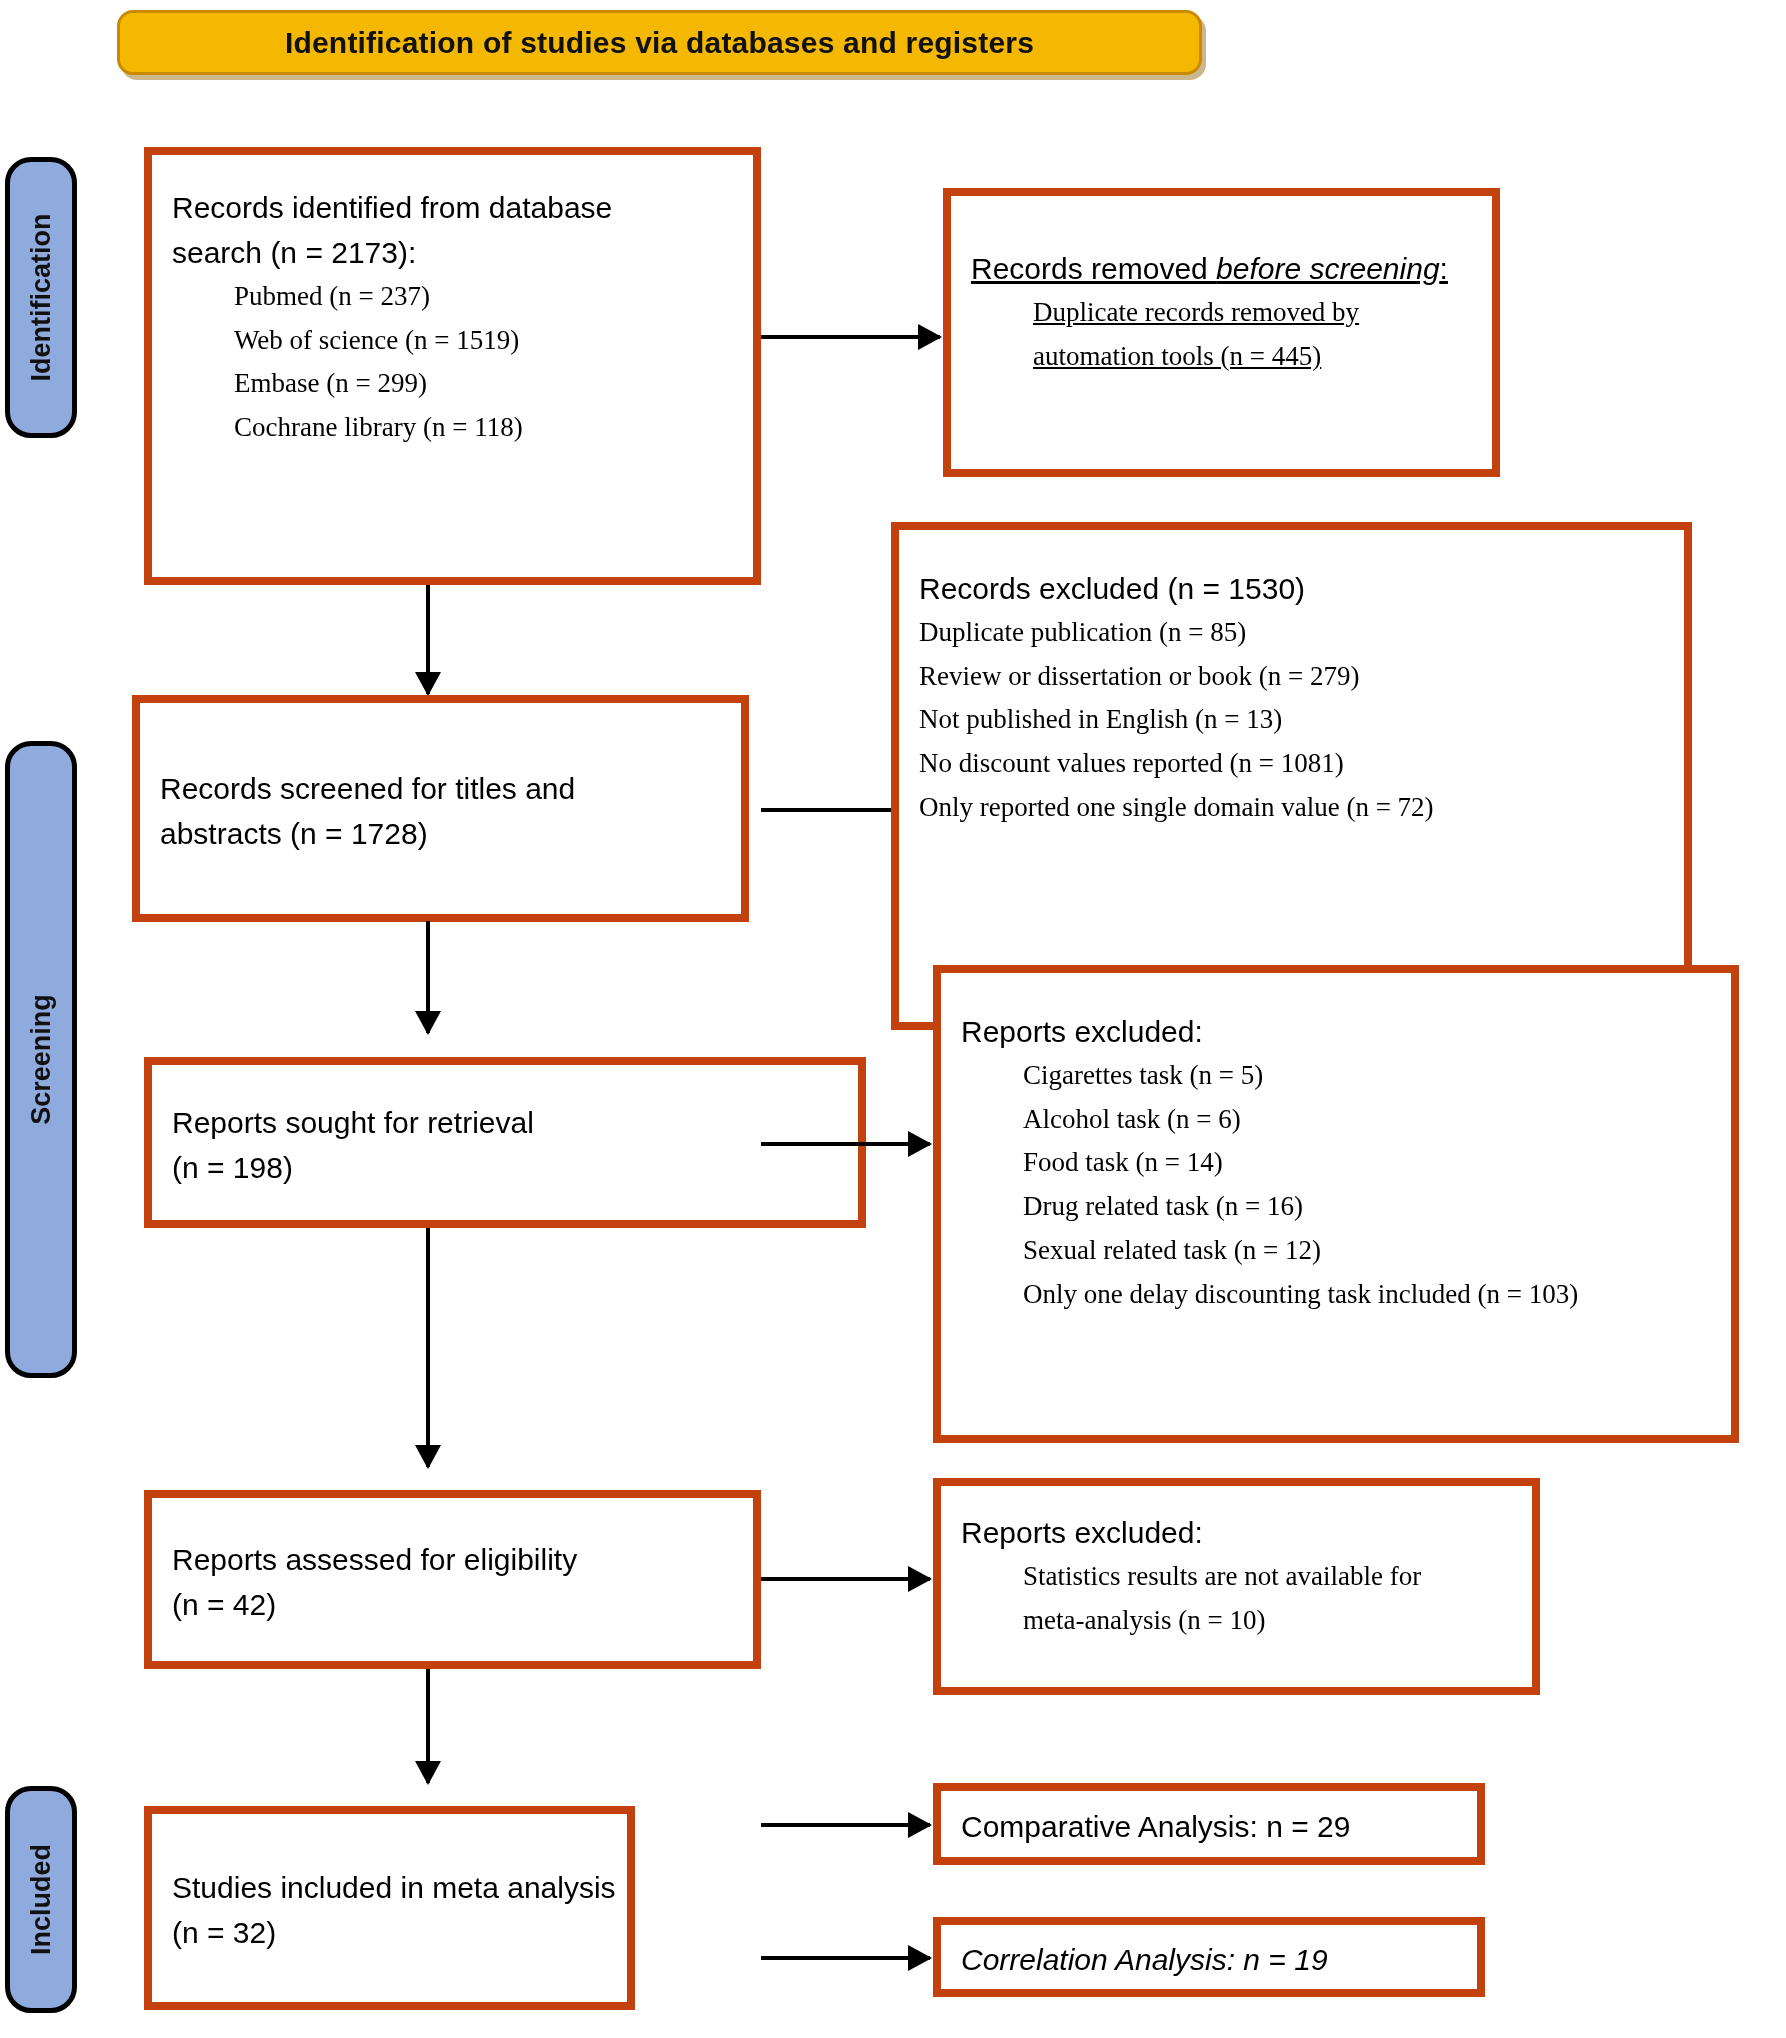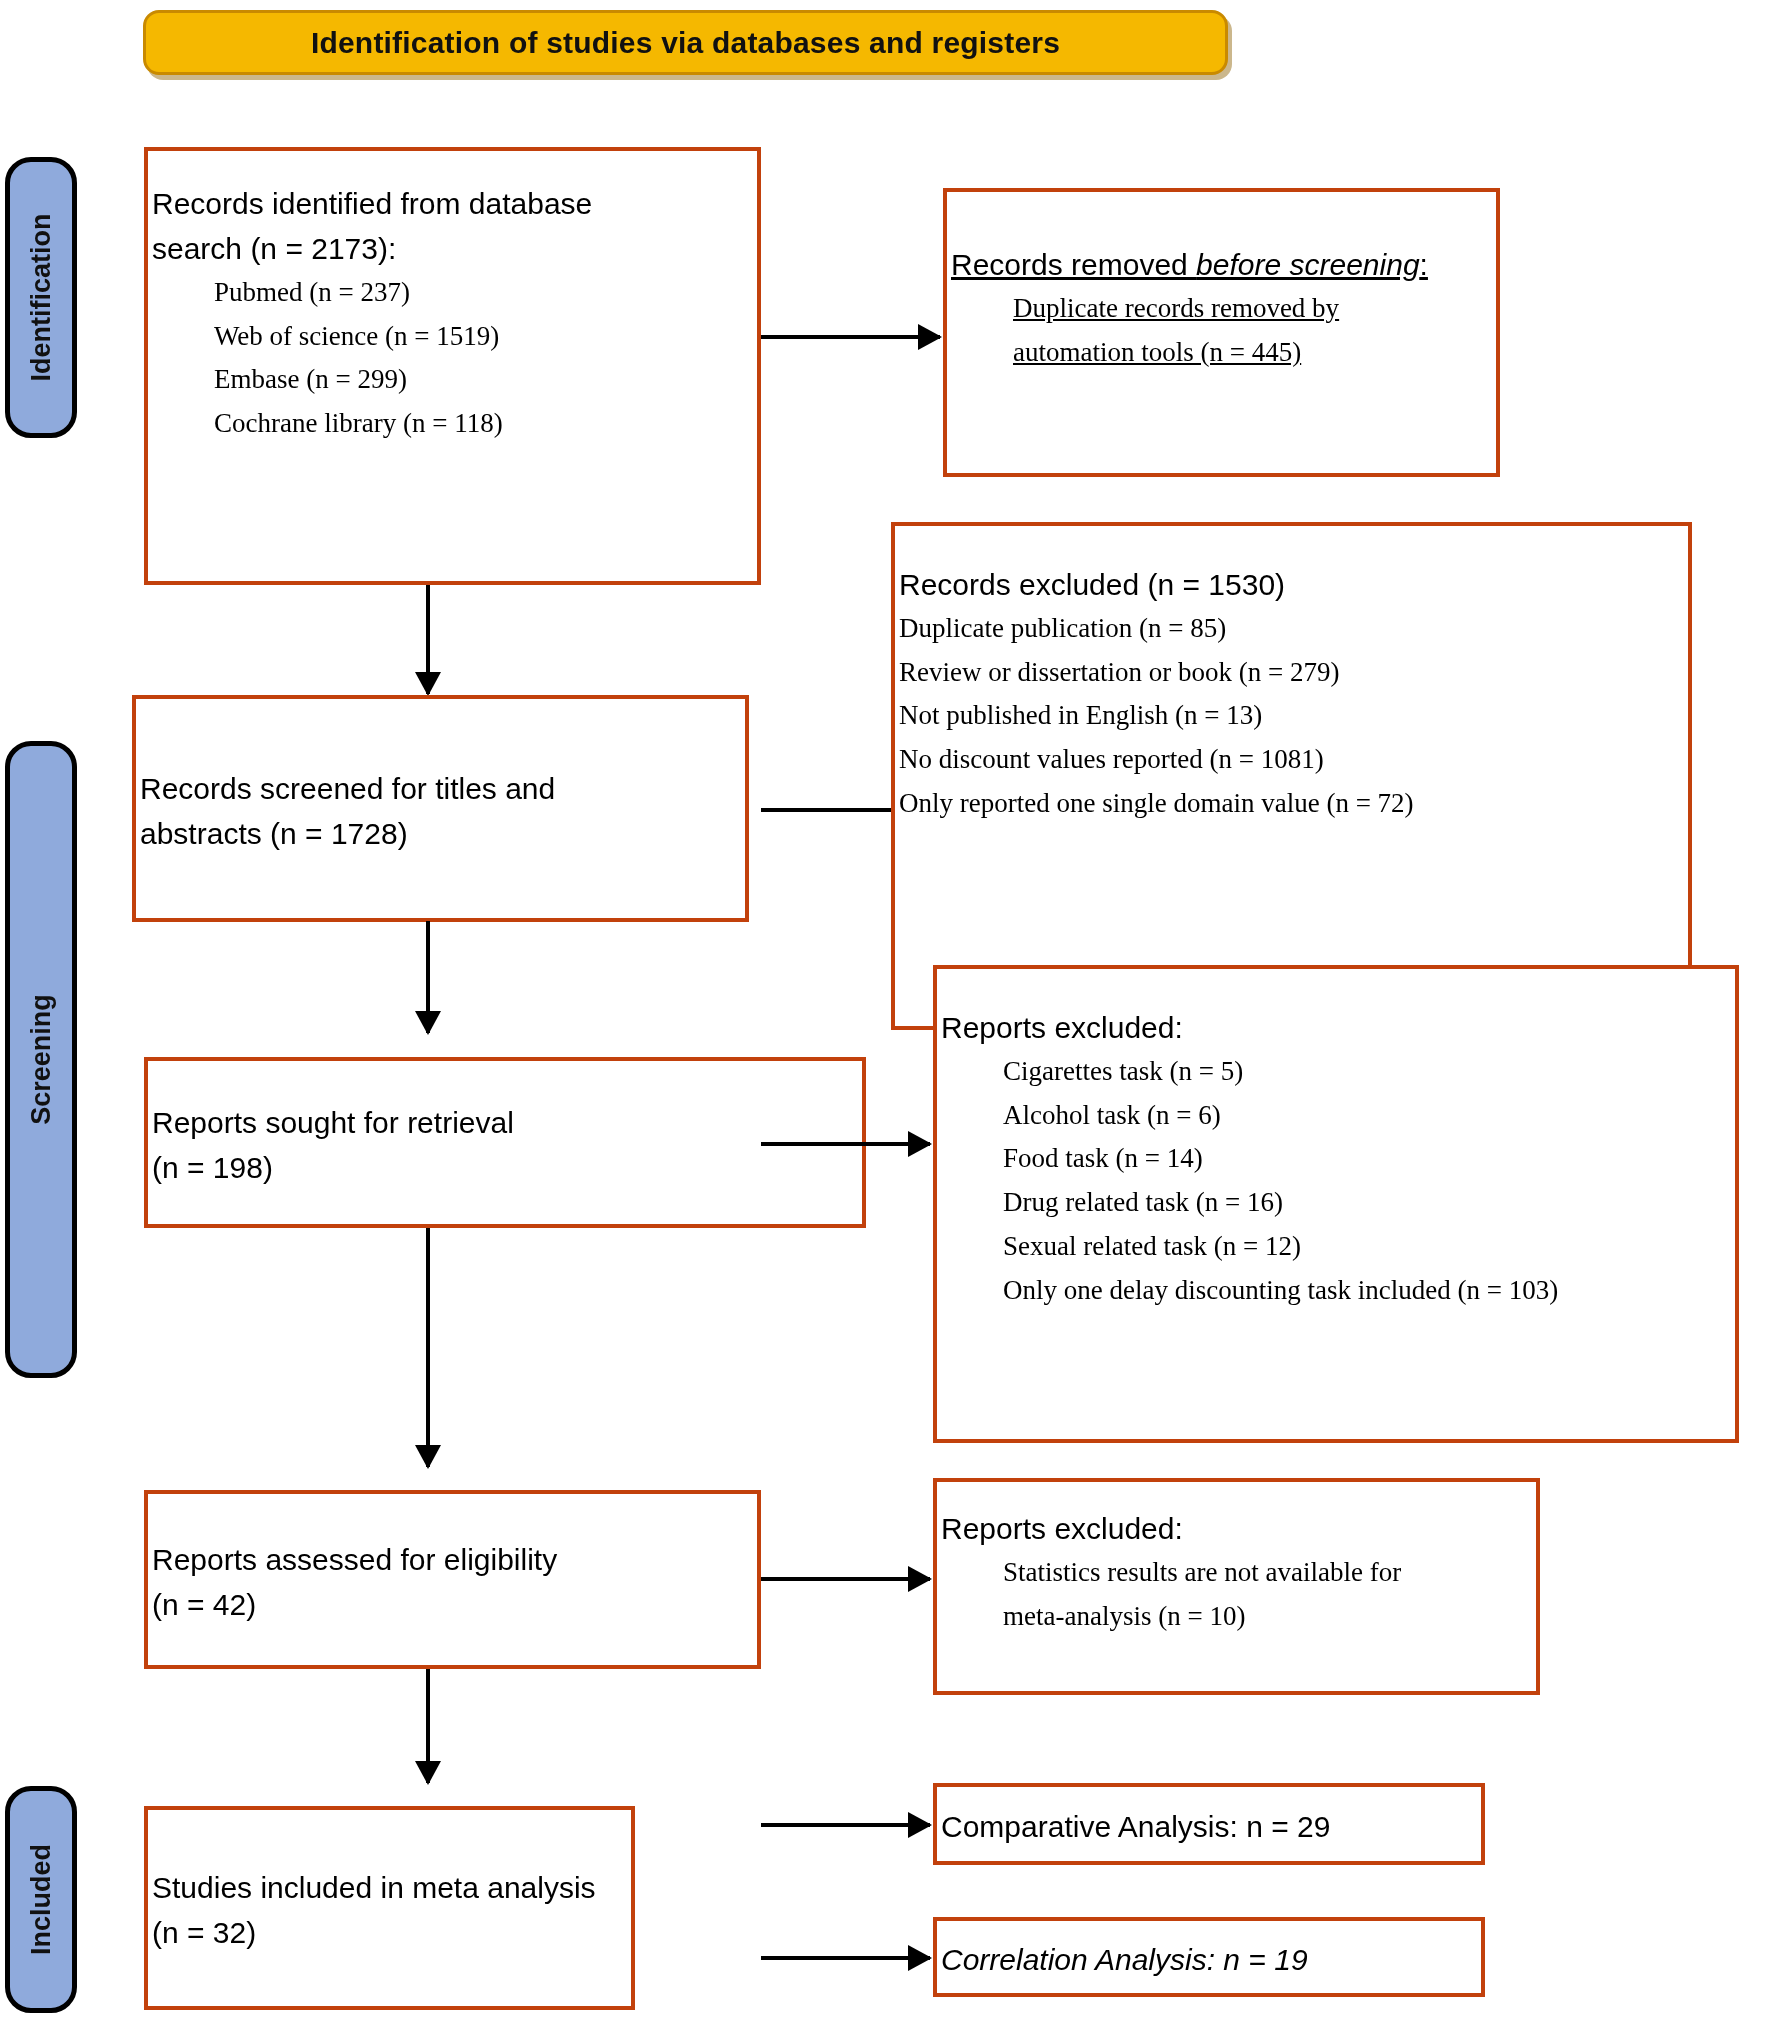--- a/index.html
+++ b/index.html
@@ -9,21 +9,20 @@
   
   .abs{position:absolute;box-sizing:border-box;}
 
   
   .banner{
     background:#F5B800;
     border:3px solid #C98A00;
     border-radius:16px;
     display:flex;align-items:center;justify-content:center;
     box-shadow:4px 5px 0 rgba(140,95,0,.45);
-    margin-left:26px;
   }
   .banner-text{
     font-weight:bold;font-size:30px;color:#111;
     letter-spacing:0.2px;white-space:nowrap;
     font-family:"Liberation Sans", sans-serif;
   }
 
   
   .stagebar{
     background:#8FAADC;
@@ -35,23 +34,23 @@
     display:block;
     transform:rotate(-90deg);
     white-space:nowrap;
     font-weight:bold;font-size:27px;color:#111;
     font-family:"Liberation Sans", sans-serif;
   }
 
   
   .fbox{
     background:#fff;
-    border:4px solid #c2410c;
+    border:8px solid #c2410c;
     box-sizing:border-box;
-    padding:14px 20px 10px 4px;
+    padding:14px 20px 10px 20px;
     display:flex;flex-direction:column;justify-content:center;
   }
   .fbox.top{justify-content:flex-start;}
   .hl{
     font-family:"Liberation Sans", sans-serif;
     font-size:30px;color:#000;line-height:1.50;
     white-space:nowrap;
   }
   .sl{
     font-family:"Liberation Serif", serif;

